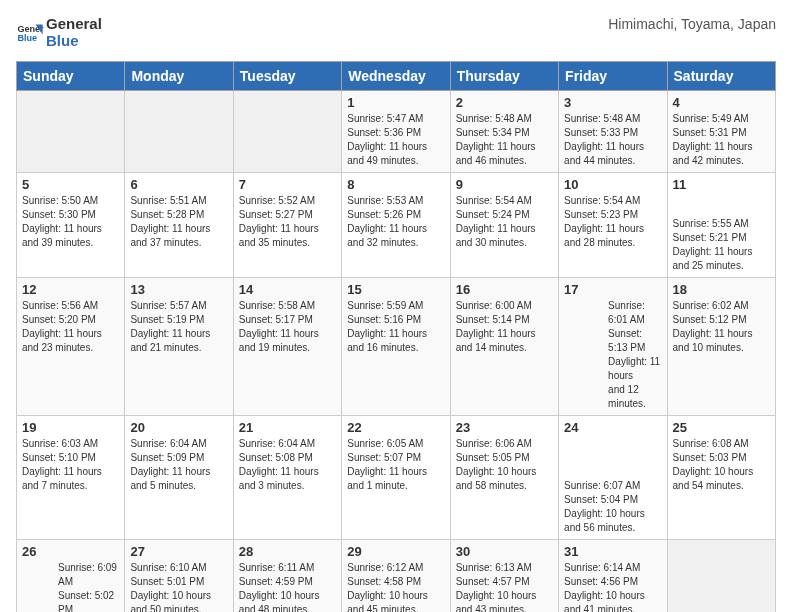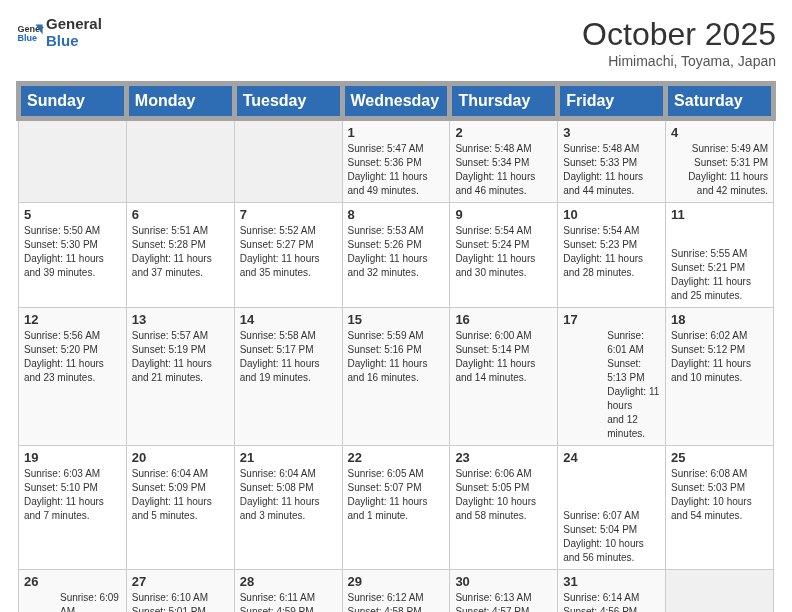--- a/index.html
+++ b/index.html
@@ -40,23 +40,23 @@
     table {
       width: 100%;
       border-collapse: collapse;
       font-size: 11px;
     }
     thead tr th {
       background-color: #2e6db4;
       color: #fff;
       text-align: left;
       padding: 6px 6px;
-      font-size: 16px;
+      font-size: 14px;
       font-weight: bold;
-      border: 5px solid #a3a3a3;
+      border: 1px solid #a3a3a3;
     }
     tbody tr td {
       border: 1px solid #ccc;
       vertical-align: top;
       padding: 4px 5px;
       width: 107px;
       min-height: 80px;
       height: 80px;
       background: #fff;
     }
@@ -87,21 +87,20 @@
       <text x="2" y="18" font-size="13" font-weight="bold" fill="#333">General</text>
       <text x="2" y="32" font-size="13" font-weight="bold" fill="#1a6bbf">Blue</text>
       <polygon points="28,8 38,8 38,22" fill="#2e6db4"></polygon>
     </svg>
     <div>
       <div style="font-size:15px;font-weight:bold;color:#333;line-height:1.1;">General</div>
       <div style="font-size:15px;font-weight:bold;color:#2e6db4;line-height:1.1;">Blue</div>
     </div>
   </div>
   <div class="title-block">
-    <div class="month-title">October 2025</div>
     <div class="subtitle">Himimachi, Toyama, Japan</div>
   </div>
 </div>
 
 <table>
   <thead>
     <tr>
     <th>Sunday</th>
         <th>Monday</th>
         <th>Tuesday</th>
@@ -132,21 +131,21 @@
         </td>
         <td>
           <div class="day-num">3</div>
           <div class="day-info" style="white-space: pre-line;">Sunrise: 5:48 AM
 Sunset: 5:33 PM
 Daylight: 11 hours
 and 44 minutes.</div>
         </td>
         <td>
           <div class="day-num">4</div>
-          <div class="day-info" style="white-space: pre-line; text-align: right;">Sunrise: 5:49 AM
+          <div class="day-info" style="white-space: pre-line;">Sunrise: 5:49 AM
 Sunset: 5:31 PM
 Daylight: 11 hours
 and 42 minutes.</div>
         </td>
       </tr>
       <tr>
         <td>
           <div class="day-num">5</div>
           <div class="day-info" style="white-space: pre-line;">Sunrise: 5:50 AM
 Sunset: 5:30 PM

